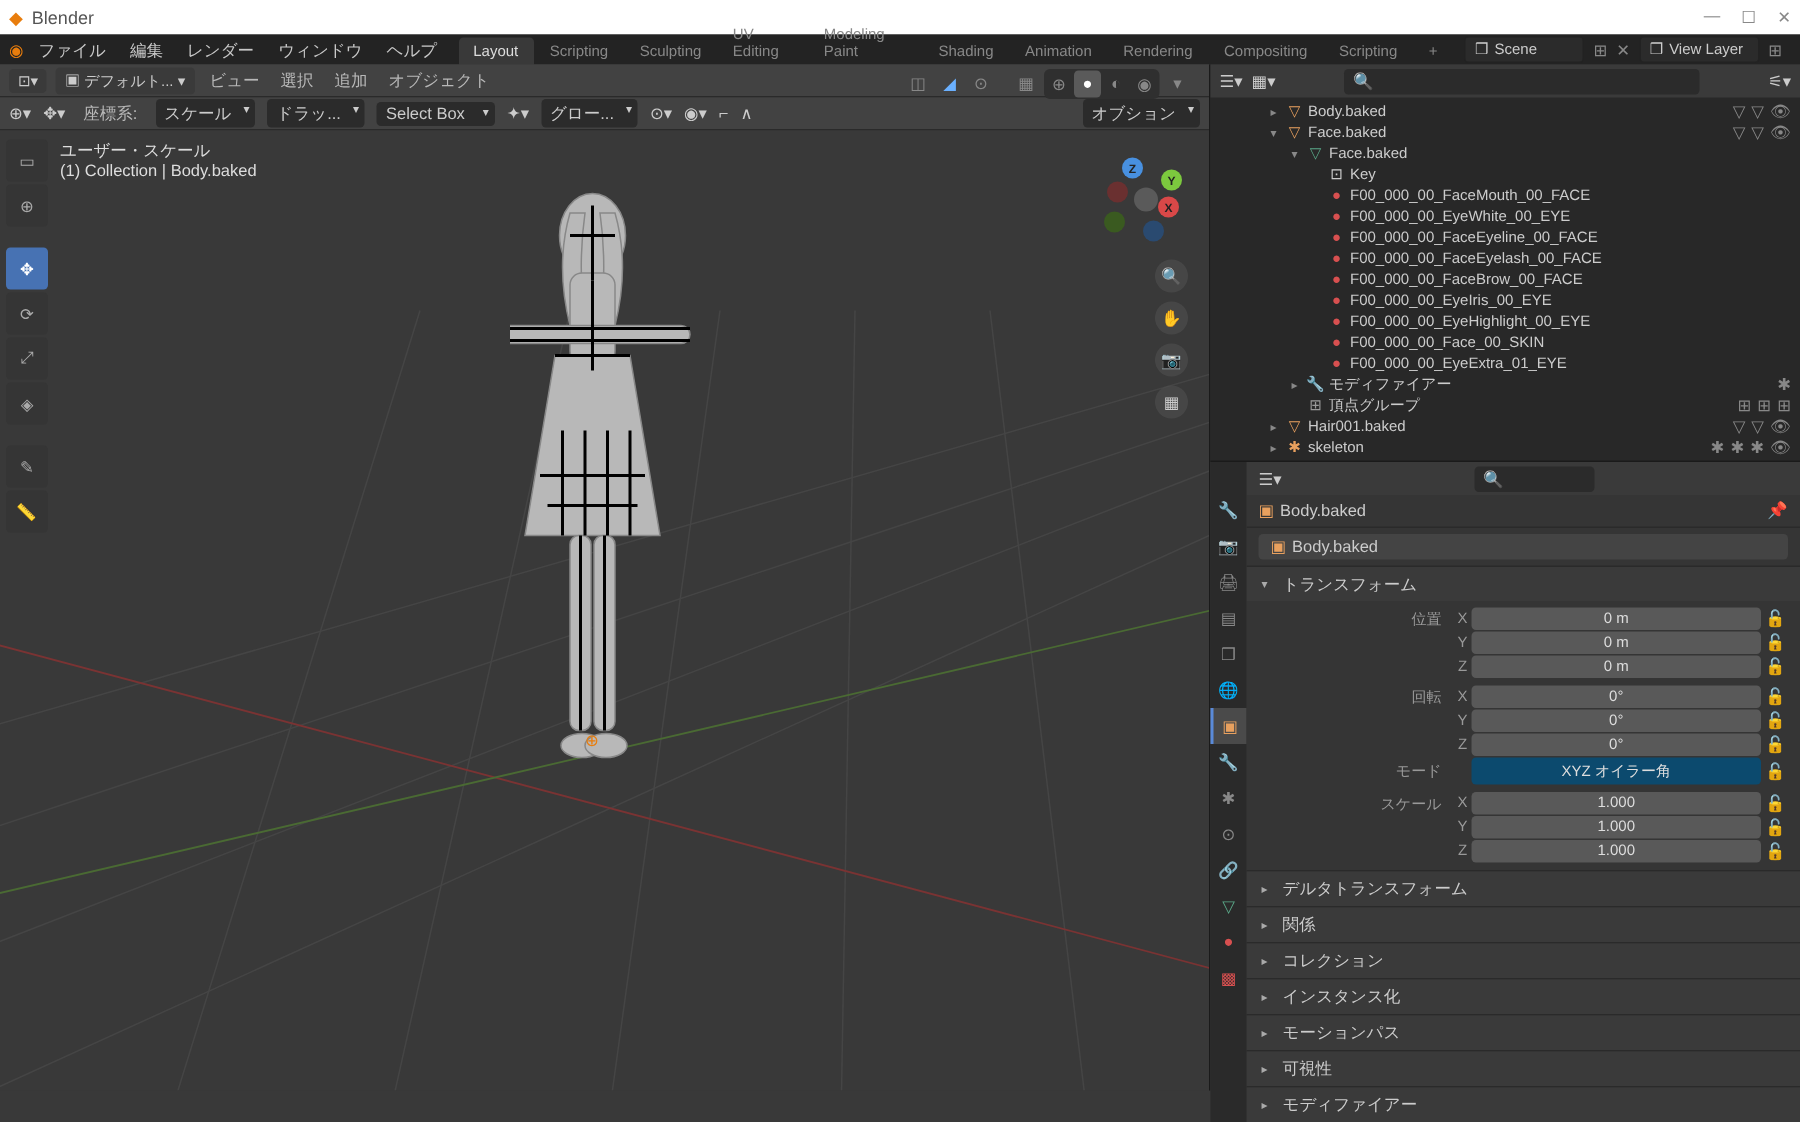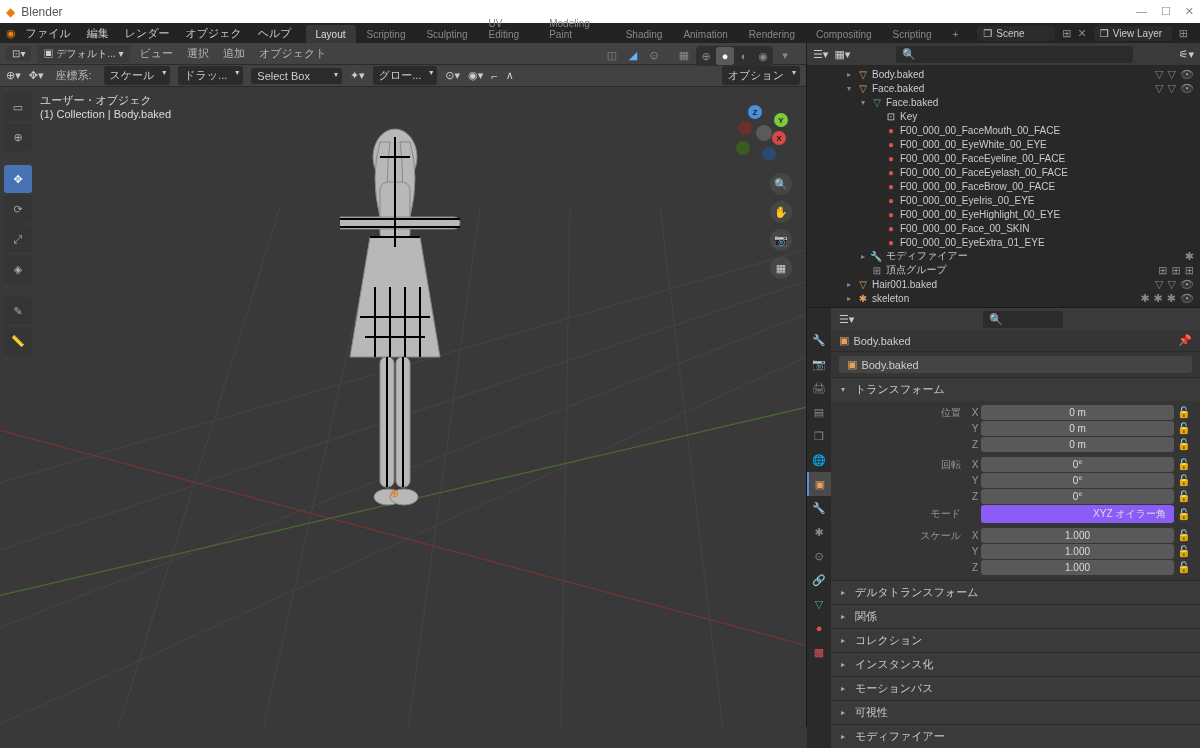--- a/index.html
+++ b/index.html
@@ -90,21 +90,21 @@
     <span>☐</span>
     <span>✕</span>
   </div>
 </div>
 
 <div class="menubar">
   <span style="color:#e87d0d">◉</span>
   <span class="menubar-item">ファイル</span>
   <span class="menubar-item">編集</span>
   <span class="menubar-item">レンダー</span>
-  <span class="menubar-item">オブジェク</span>
+  <span class="menubar-item">ウィンドウ</span>
   <span class="menubar-item">ヘルプ</span>
 
   <div class="tabbar" style="flex:1;background:transparent">
     <span class="tab active">Layout</span>
     <span class="tab">Scripting</span>
     <span class="tab">Sculpting</span>
     <span class="tab">UV Editing</span>
     <span class="tab">Modeling Paint</span>
     <span class="tab">Shading</span>
     <span class="tab">Animation</span>
@@ -154,21 +154,21 @@
         <span class="shade-btn">▾</span>
       </div>
     </div>
 
     <div class="viewport-toolbar2">
       <span style="color:#ccc">⊕▾</span>
       <span>✥▾</span>
       <span class="vh-text">座標系:</span>
       <span class="vh-dd">スケール</span>
       <span class="vh-dd">ドラッ...</span>
-      <span class="vh-dd" style="padding-right:32px">Select Box</span>
+      <span class="vh-dd" style="padding-right:20px">Select Box</span>
       <span>✦▾</span>
       <span class="vh-dd">グロー...</span>
       <span>⊙▾</span>
       <span>◉▾</span>
       <span>⌐</span>
       <span>∧</span>
       <span class="vh-dd options-btn">オブション</span>
     </div>
 
     <div class="viewport-canvas">
@@ -215,21 +215,21 @@
             <line x1="80" y1="160" x2="80" y2="230"></line>
           <line x1="20" y1="190" x2="90" y2="190"></line>
             <line x1="25" y1="210" x2="85" y2="210"></line>
           <line x1="47" y1="230" x2="47" y2="360"></line>
             <line x1="63" y1="230" x2="63" y2="360"></line>
         </g>
       </svg>
       <div style="position:absolute;left:390px;top:400px;color:#e87d0d">⊕</div>
 
       <div class="viewport-info">
-        <div>ユーザー・オブジェク</div>
+        <div>ユーザー・スケール</div>
         <div>(1) Collection | Body.baked</div>
       </div>
 
       <div class="left-tools">
         <div class="tool-btn">▭</div>
         <div class="tool-btn">⊕</div>
         <div class="tool-sep"></div>
         <div class="tool-btn active">✥</div>
         <div class="tool-btn">⟳</div>
         <div class="tool-btn">⤢</div>
@@ -477,21 +477,21 @@
               </div>
             <div class="prop-row">
                 <span class="prop-label"></span>
                 <span class="prop-sub">Z</span>
                 <span class="prop-field">0°</span>
                 <span class="prop-lock">🔓</span>
               </div>
             <div class="prop-row">
                 <span class="prop-label">モード</span>
                 <span class="prop-sub"></span>
-                <span class="prop-field" style="background:#8b5cf6;text-align:right">XYZ オイラー角</span>
+                <span class="prop-field" style="background:#0c4a6e;text-align:center">XYZ オイラー角</span>
                 <span class="prop-lock">🔓</span>
               </div>
             <div style="height:4px"></div>
             <div class="prop-row">
                 <span class="prop-label">スケール</span>
                 <span class="prop-sub">X</span>
                 <span class="prop-field">1.000</span>
                 <span class="prop-lock">🔓</span>
               </div>
             <div class="prop-row">

